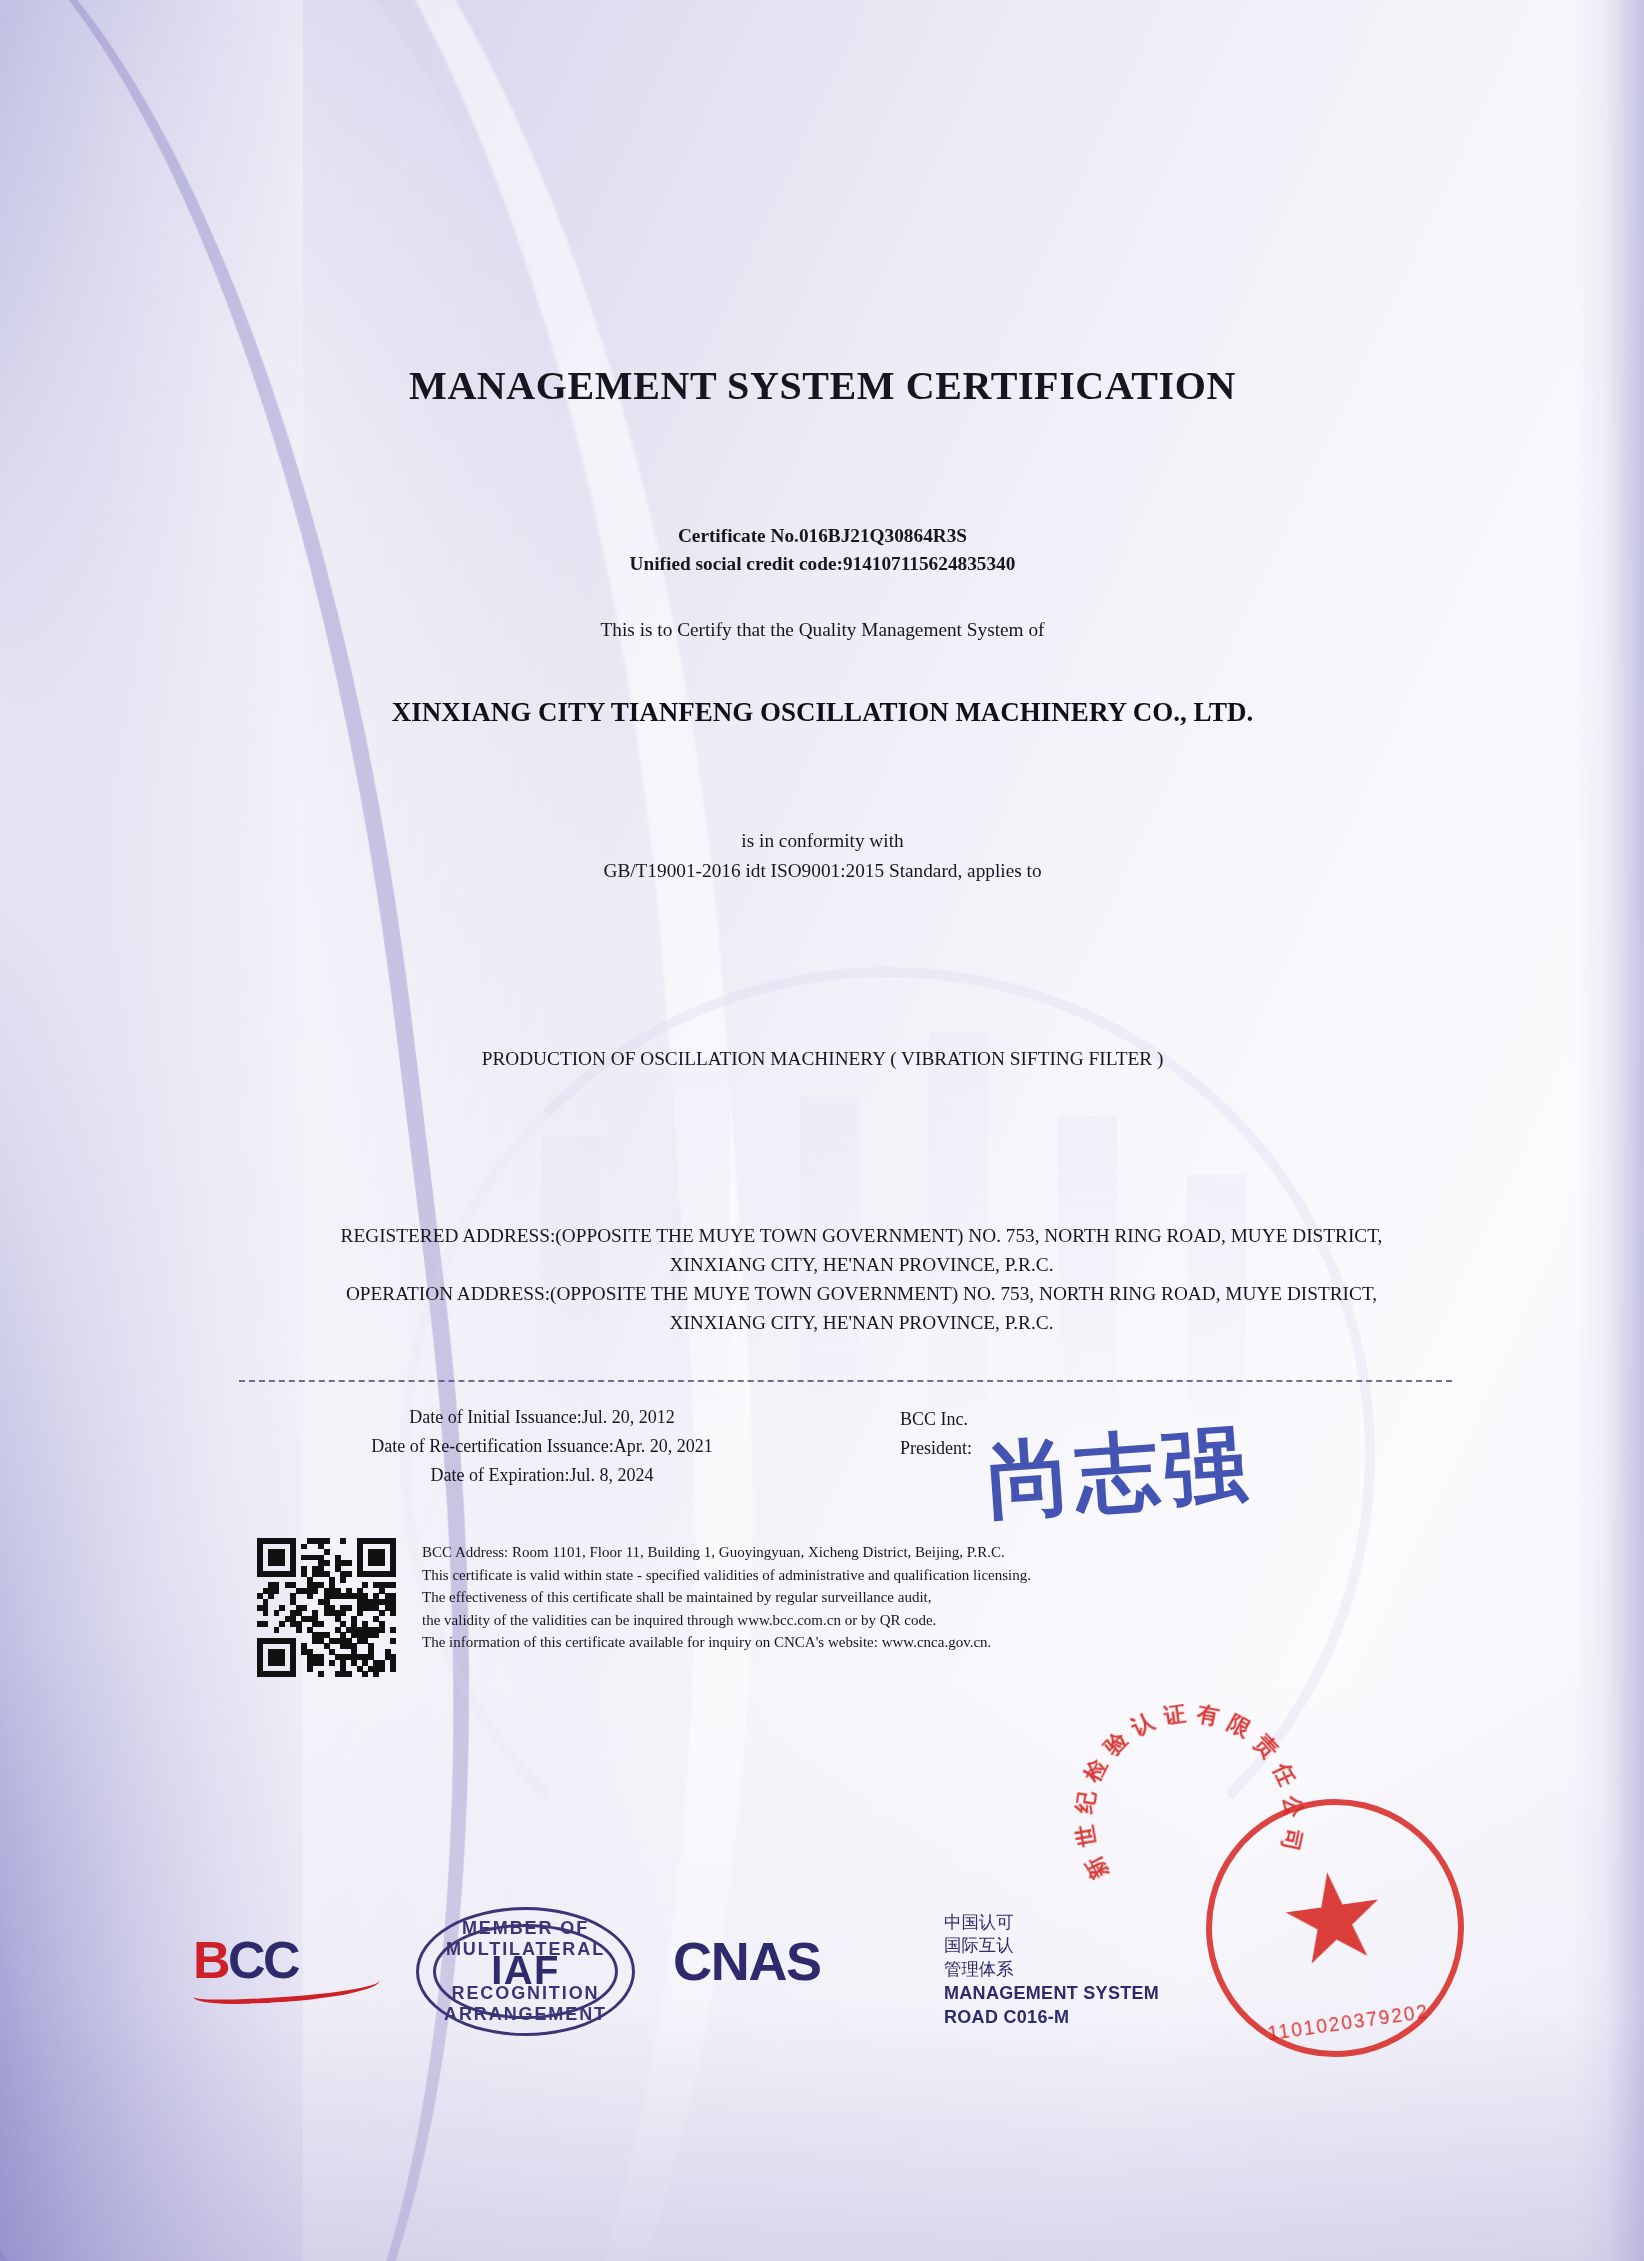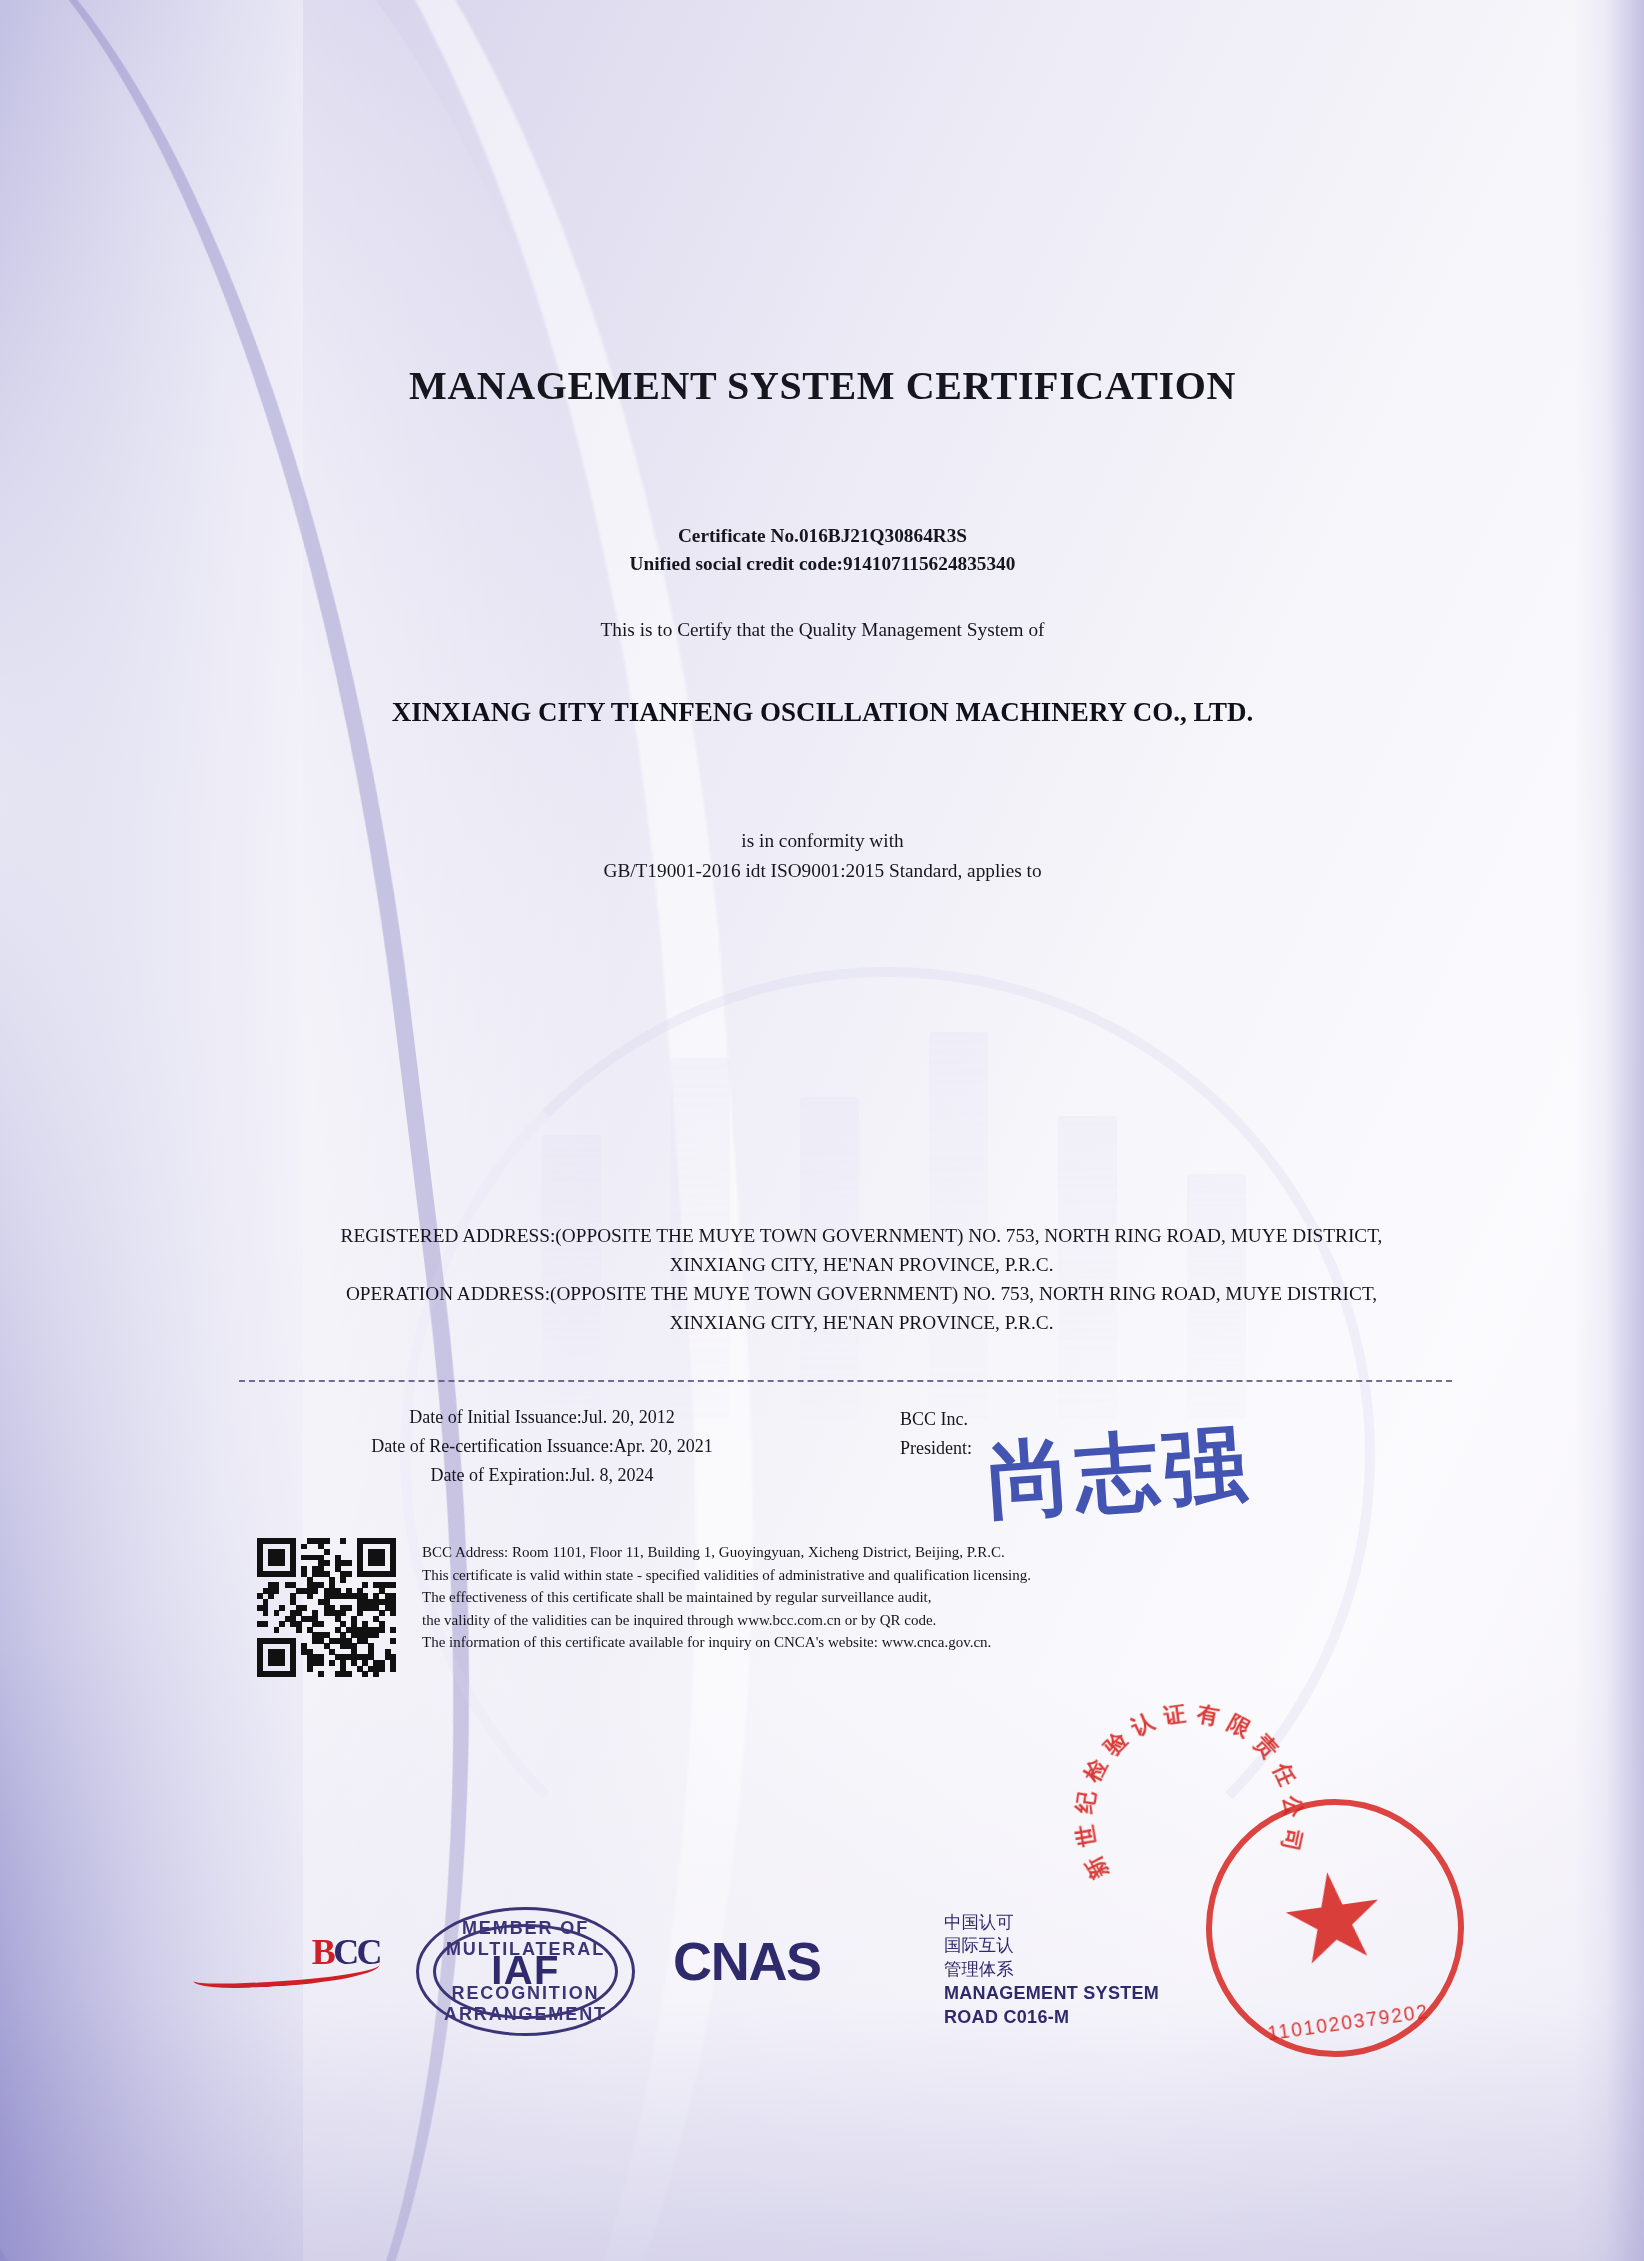--- a/index.html
+++ b/index.html
@@ -231,27 +231,26 @@
     top: 1899px;
     width: 1006px;
     height: 148px;
   }
   .logo-bcc {
     position: absolute;
     left: 0; top: 35px;
     width: 187px;
   }
   .logo-bcc .word {
-    font-family: Liberation Serif, serif;
-    font-weight: bold;
-    font-size: 36px;
+    font-family: Liberation Sans, sans-serif;
+    font-weight: bold;
+    font-size: 52px;
     letter-spacing: -2.6px;
     color: #2f2a6b;
     line-height: 1;
-    text-align: right;
   }
   .logo-bcc .word .red { color: #cf2027; }
   .logo-bcc .swash {
     margin-top: -11.6px;
     height: 23px;
     border-bottom: 5.8px solid #cf2027;
     border-radius: 0 0 60% 35%;
     transform: rotate(-3deg);
   }
   .logo-iaf {
@@ -401,20 +400,21 @@
 
     <div class="certify-line">This is to Certify that the Quality Management System of</div>
 
     <div class="company">XINXIANG CITY TIANFENG OSCILLATION MACHINERY CO., LTD.</div>
 
     <div class="conformity">
       <div>is in conformity with</div>
       <div>GB/T19001-2016 idt ISO9001:2015 Standard, applies to</div>
     </div>
 
+    <div class="scope">PRODUCTION OF OSCILLATION MACHINERY ( VIBRATION SIFTING FILTER )</div>
 
     <div class="addresses">
       <div>REGISTERED ADDRESS:(OPPOSITE THE MUYE TOWN GOVERNMENT) NO. 753, NORTH RING ROAD, MUYE DISTRICT, XINXIANG CITY, HE'NAN PROVINCE, P.R.C.</div>
       <div>OPERATION ADDRESS:(OPPOSITE THE MUYE TOWN GOVERNMENT) NO. 753, NORTH RING ROAD, MUYE DISTRICT, XINXIANG CITY, HE'NAN PROVINCE, P.R.C.</div>
     </div>
 
     <div class="divider"></div>
 
     <div class="dates">
       <div>Date of Initial Issuance:Jul. 20, 2012</div>

